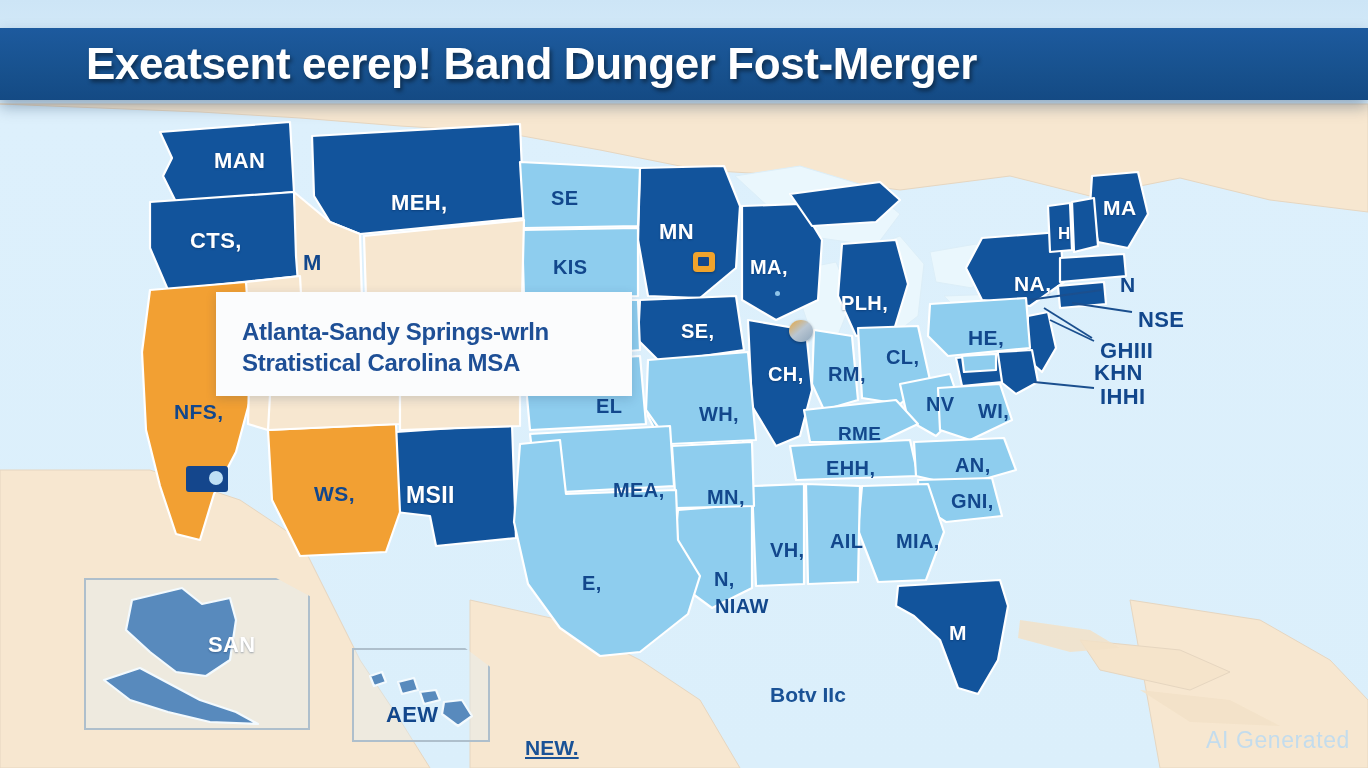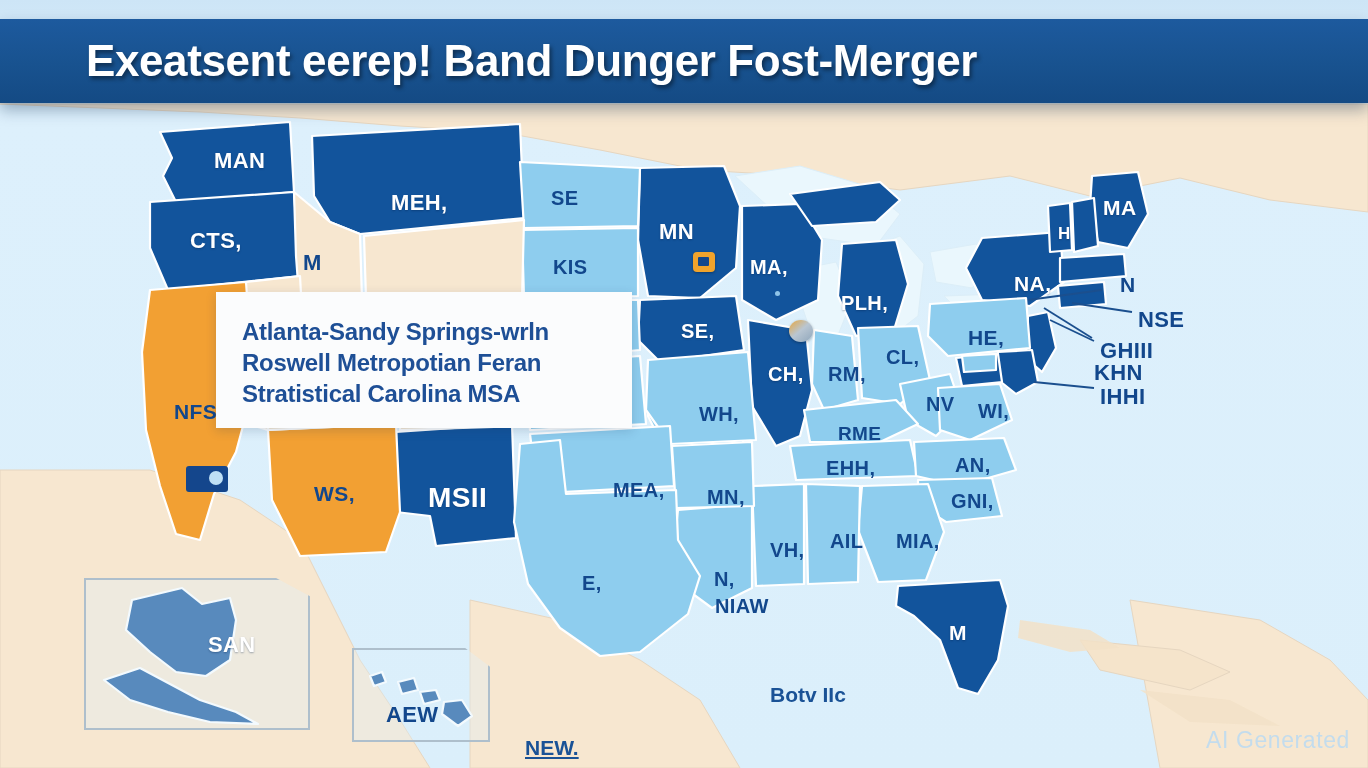--- a/index.html
+++ b/index.html
@@ -19,22 +19,22 @@
 
   
   #map-layer {
     position:absolute; inset:0;
     width:1368px; height:768px;
   }
 
   
   #title-band {
     position:absolute;
-    left:0; top:19px;
-    width:1368px; height:84px;
+    left:0; top:28px;
+    width:1368px; height:72px;
     background:linear-gradient(180deg,#1d5a9e 0%,#18528f 55%,#144a84 100%);
     box-shadow:0 7px 14px rgba(10,40,80,.34);
     display:flex; align-items:center;
     z-index:40;
   }
   #title-band .title-text {
     color:#ffffff;
     font-size:44px;
     font-weight:700;
     letter-spacing:-0.4px;
@@ -366,21 +366,21 @@
       <div class="state-label on-light blurry" style="left: 830px; top: 530px; font-size: 20px;">AIL</div>
       <div class="state-label on-light blurry" style="left: 770px; top: 539px; font-size: 20px;">VH,</div>
       <div class="state-label on-light blurry" style="left: 707px; top: 486px; font-size: 20px;">MN,</div>
       <div class="state-label on-light blurry" style="left: 613px; top: 479px; font-size: 20px;">MEA,</div>
       <div class="state-label on-light blurry" style="left: 582px; top: 572px; font-size: 20px;">E,</div>
       <div class="state-label on-light blurry" style="left: 714px; top: 568px; font-size: 20px;">N,</div>
       <div class="state-label on-light blurry" style="left: 715px; top: 595px; font-size: 20px;">NIAW</div>
       <div class="state-label on-dark blurry" style="left: 949px; top: 621px; font-size: 21px;">M</div>
       <div class="state-label on-light blurry" style="left: 174px; top: 400px; font-size: 21px;">NFS,</div>
       <div class="state-label on-light blurry" style="left: 314px; top: 482px; font-size: 21px;">WS,</div>
-      <div class="state-label on-dark blurry" style="left: 428px; top: 482px; font-size: 28px;">MSII</div>
+      <div class="state-label on-dark blurry" style="left: 406px; top: 482px; font-size: 23px;">MSII</div>
       <div class="state-label on-dark" style="left: 208px; top: 632px; font-size: 22px;">SAN</div>
       <div class="state-label on-light" style="left: 386px; top: 702px; font-size: 22px;">AEW</div>
     </div>
 
   <div id="callout-labels">
       <div class="state-label callout blurry" style="left: 1138px; top: 307px; font-size: 22px;">NSE</div>
       <div class="state-label callout blurry" style="left: 1100px; top: 338px; font-size: 22px;">GHIII</div>
       <div class="state-label callout blurry" style="left: 1094px; top: 360px; font-size: 22px;">KHN</div>
       <div class="state-label callout blurry" style="left: 1100px; top: 384px; font-size: 22px; text-align: right;">IHHI</div>
     </div>
@@ -392,19 +392,18 @@
 
   <div id="markers">
       <div class="marker marker-orange" style="left: 693px; top: 252px;"></div>
       <div class="marker marker-grey" style="left: 789px; top: 320px;"></div>
       <div class="marker marker-navy" style="left: 186px; top: 466px;"></div>
       <div class="marker marker-dot" style="left: 775px; top: 291px;"></div>
     </div>
 
   <div id="tooltip-box">
     <div class="tt-line">Atlanta-Sandy Springs-wrln</div>
-    <div class="tt-line">Roswell Metropotian Feran</div>
     <div class="tt-line">Stratistical Carolina MSA</div>
   </div>
 
   <div id="watermark">AI Generated</div>
 
 </div>
 
 </body></html>

